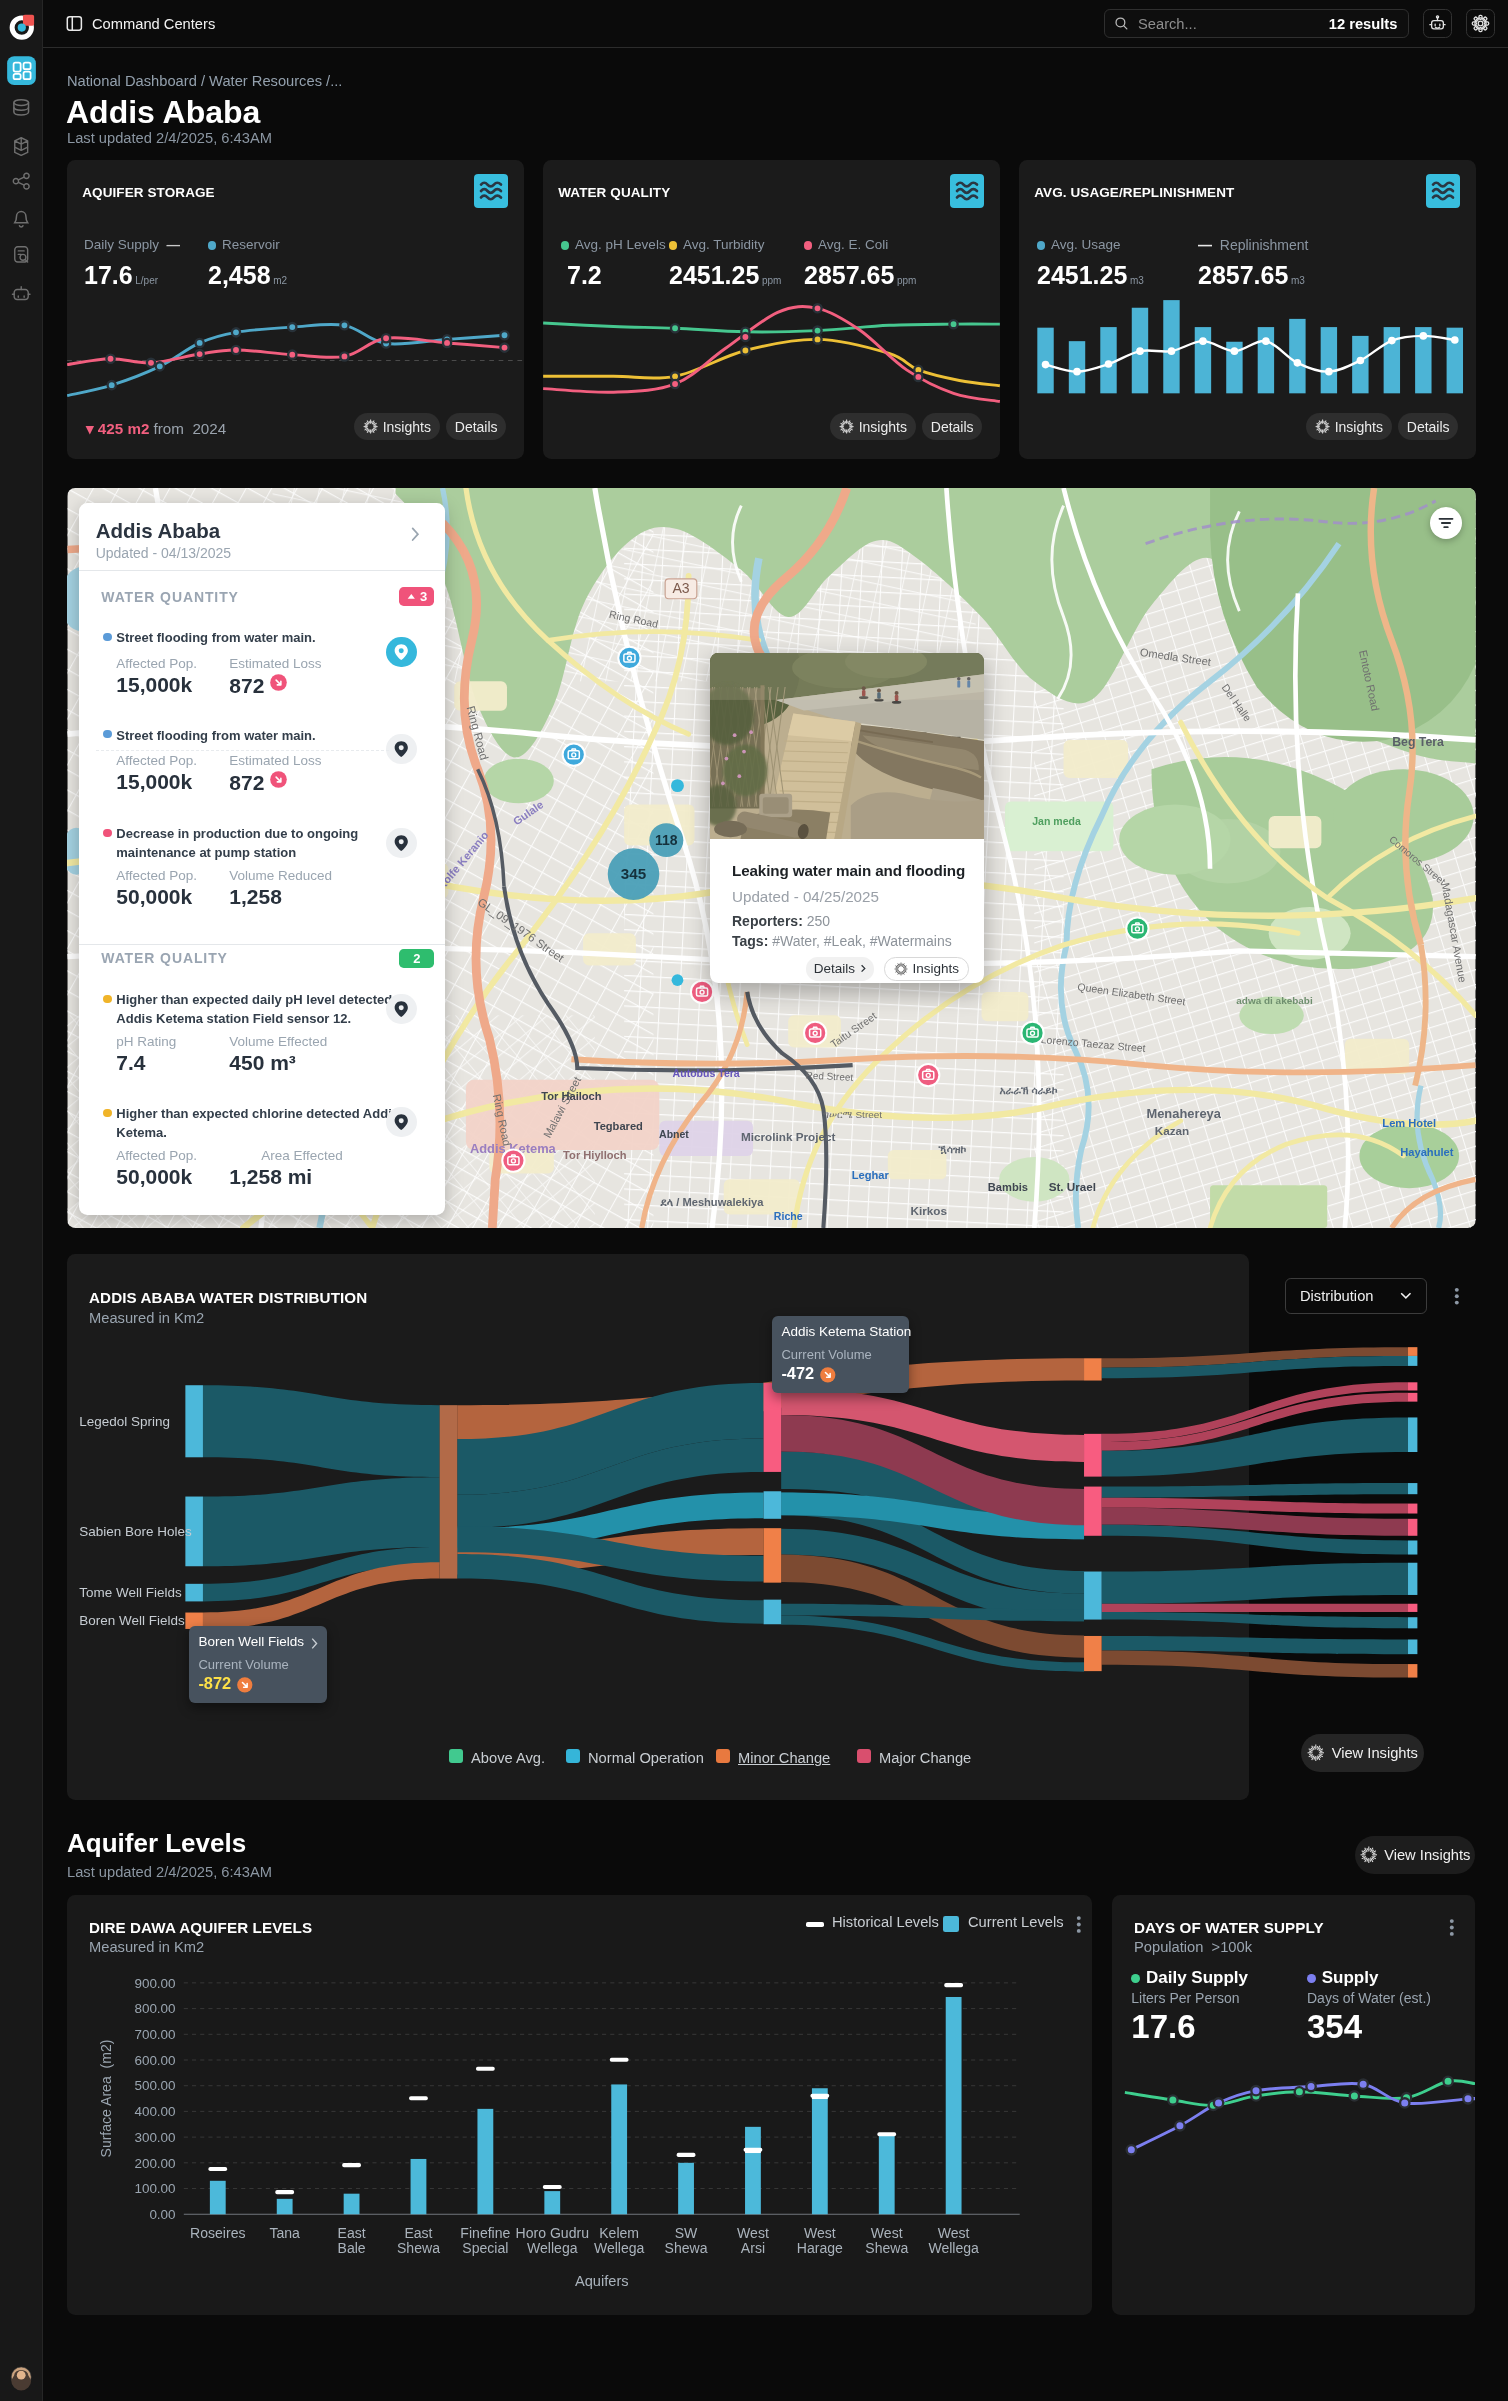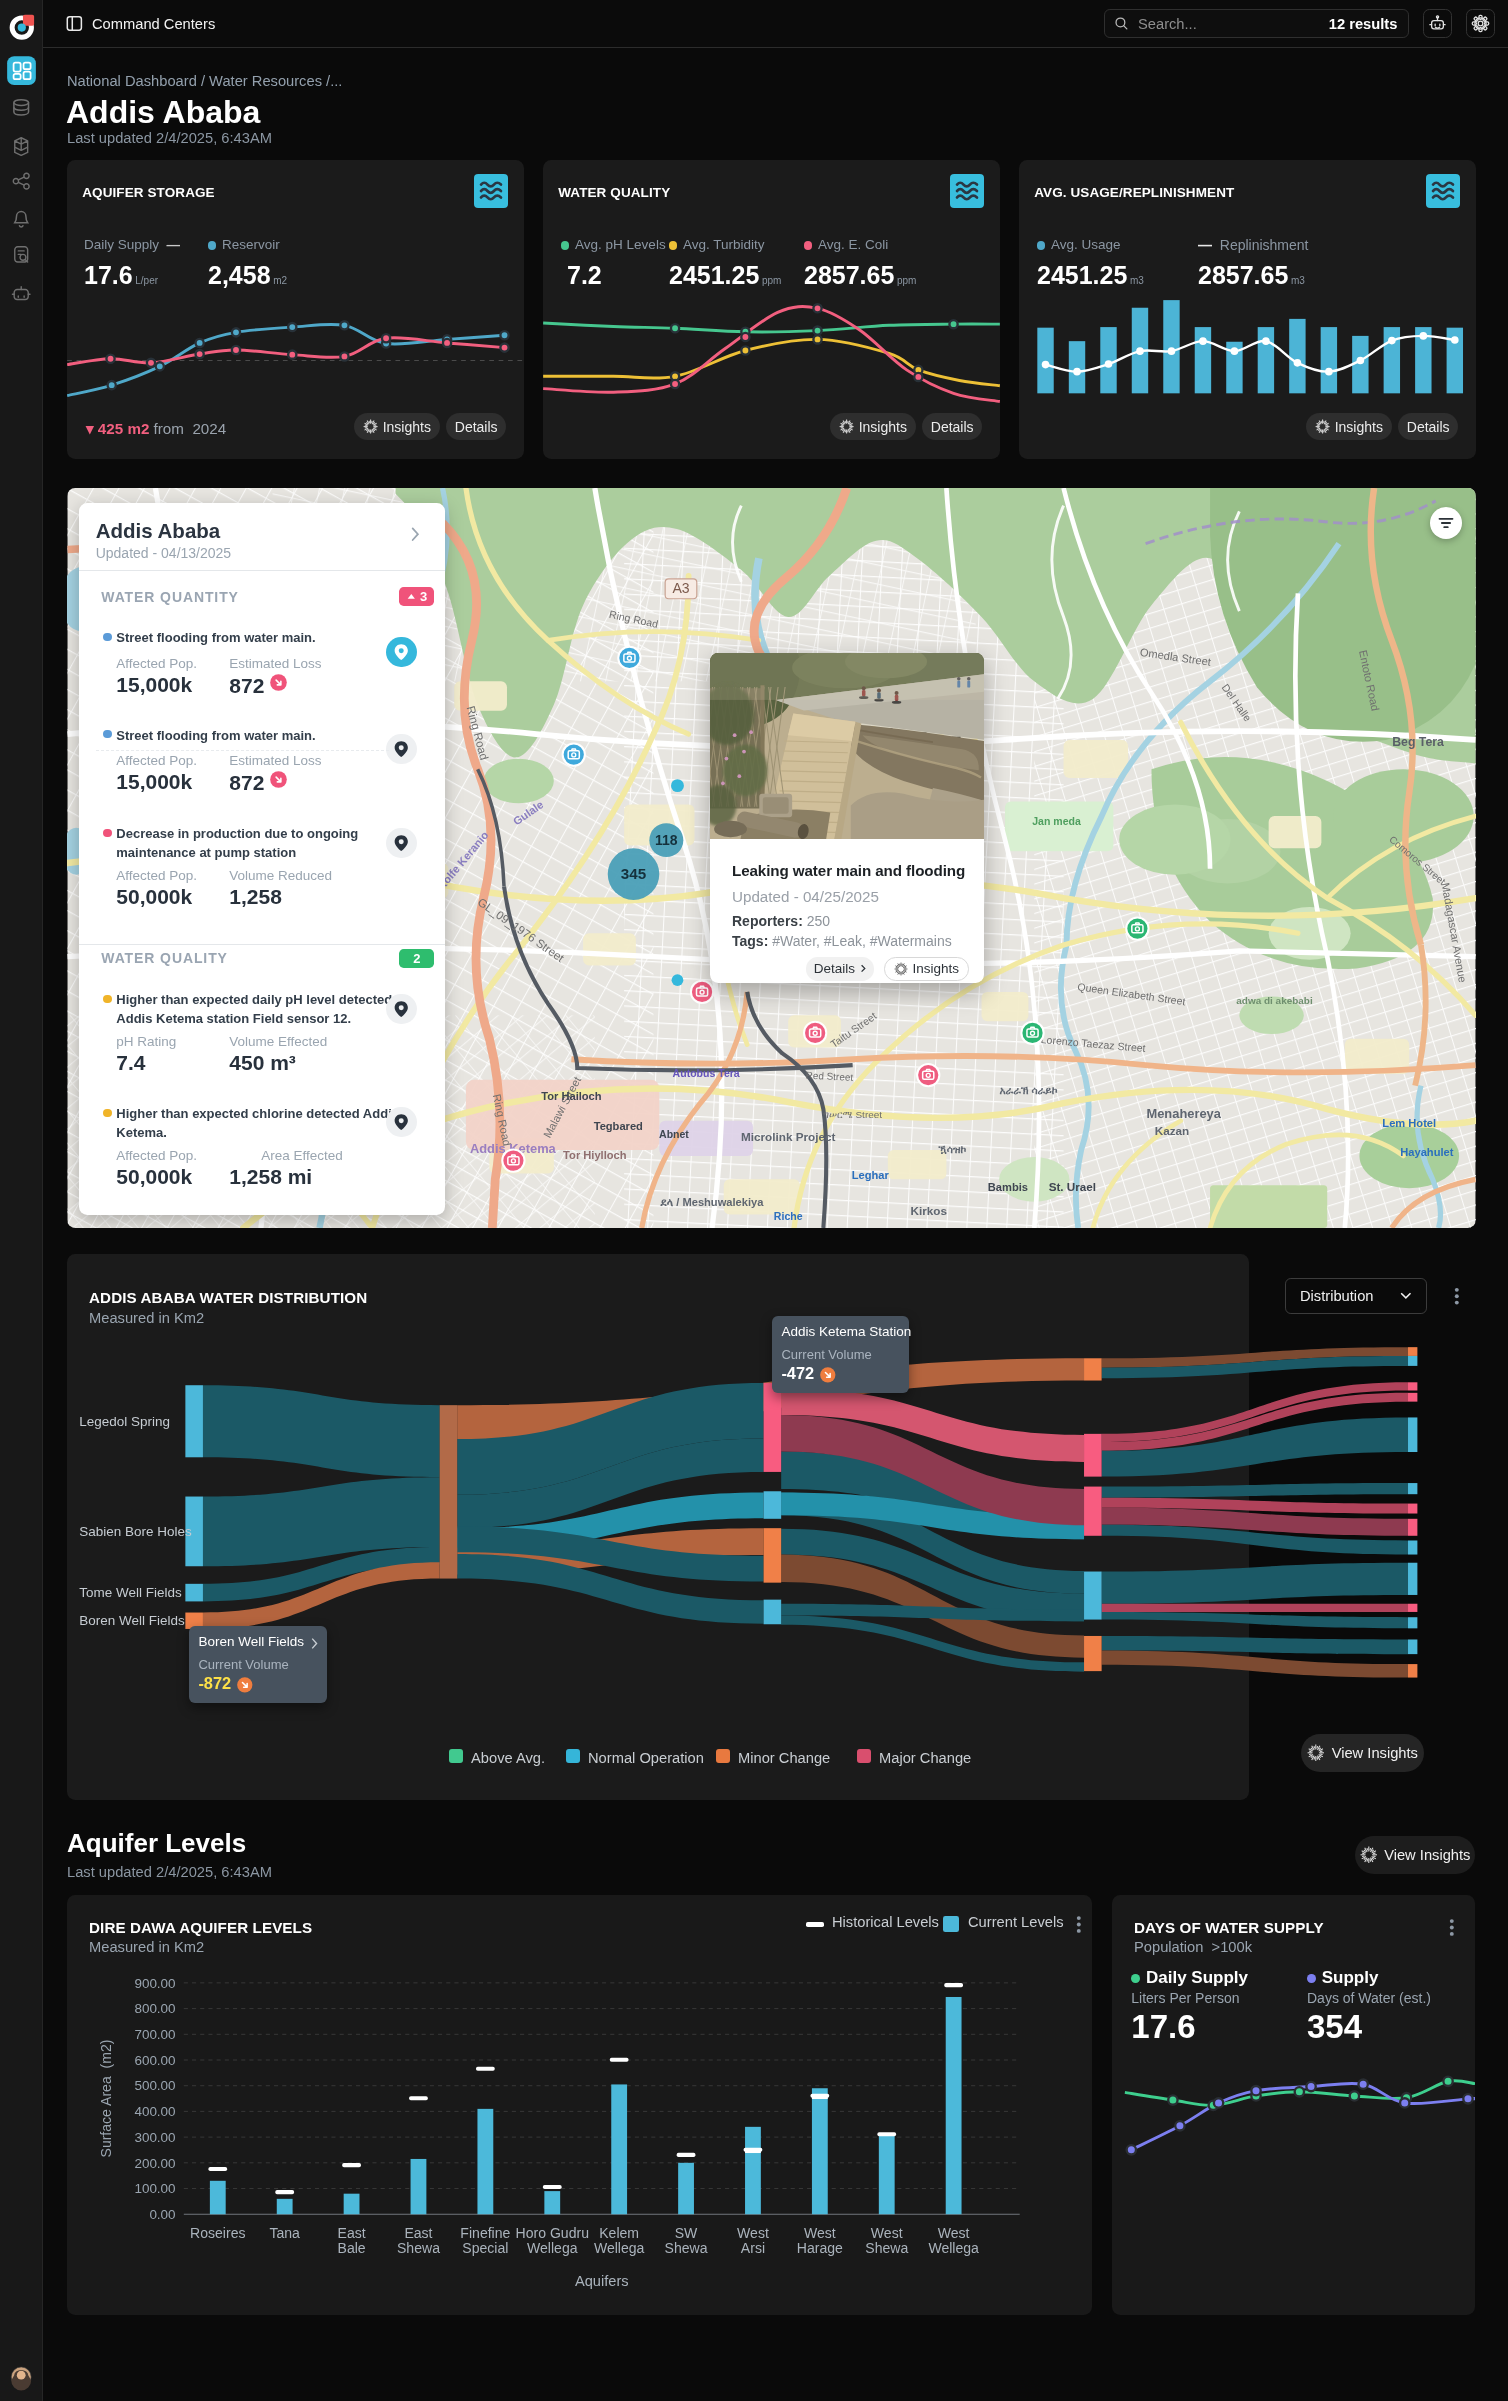--- a/index.html
+++ b/index.html
@@ -814,21 +814,21 @@
             <circle r="13" fill="#ef7d3e"></circle>
             <path d="M-4 -4 L4 4 M4 4 L4 -2 M4 4 L-2 4" stroke="#ffffff" stroke-width="2.6" fill="none" stroke-linecap="round" stroke-linejoin="round"></path>
           </g>
         </svg></div>
     </div>
     <div class="abs" style="left:382px;top:495px;width:14px;height:14px;border-radius:2.9px;background:#41c98f;"></div>
     <div class="abs" style="left:404px;top:496px;font-size:14.7px;color:#c9ced3;">Above Avg.</div>
     <div class="abs" style="left:499px;top:495px;width:14px;height:14px;border-radius:2.9px;background:#35b5d9;"></div>
     <div class="abs" style="left:521px;top:496px;font-size:14.7px;color:#c9ced3;">Normal Operation</div>
     <div class="abs" style="left:649px;top:495px;width:14px;height:14px;border-radius:2.9px;background:#e8793f;"></div>
-    <div class="abs" style="left:671px;top:496px;font-size:14.7px;color:#c9ced3;">Minor Change</div>
+    <div class="abs" style="left:671px;top:496px;font-size:14.7px;color:#c9ced3;text-decoration:underline;">Minor Change</div>
     <div class="abs" style="left:790px;top:495px;width:14px;height:14px;border-radius:2.9px;background:#d94f6e;"></div>
     <div class="abs" style="left:812px;top:496px;font-size:14.7px;color:#c9ced3;">Major Change</div>
     <div class="abs" style="left:1234px;top:480px;width:123px;height:38px;border-radius:19.3px;background:#252525;display:flex;align-items:center;justify-content:center;gap:7px;color:#f0f0f0;font-size:14.7px;"><svg width="17.6" height="17.6" viewBox="-15 -15 30 30">
         <line x1="5.6" y1="0.0" x2="14.0" y2="0.0" stroke="#e0e0e0" stroke-width="1.8"></line>
         <line x1="7.4" y1="2.0" x2="11.5" y2="3.1" stroke="#e0e0e0" stroke-width="1.8"></line>
         <line x1="4.8" y1="2.8" x2="12.1" y2="7.0" stroke="#e0e0e0" stroke-width="1.8"></line>
         <line x1="5.4" y1="5.4" x2="8.4" y2="8.4" stroke="#e0e0e0" stroke-width="1.8"></line>
         <line x1="2.8" y1="4.8" x2="7.0" y2="12.1" stroke="#e0e0e0" stroke-width="1.8"></line>
         <line x1="2.0" y1="7.4" x2="3.1" y2="11.5" stroke="#e0e0e0" stroke-width="1.8"></line>
         <line x1="0.0" y1="5.6" x2="0.0" y2="14.0" stroke="#e0e0e0" stroke-width="1.8"></line>

